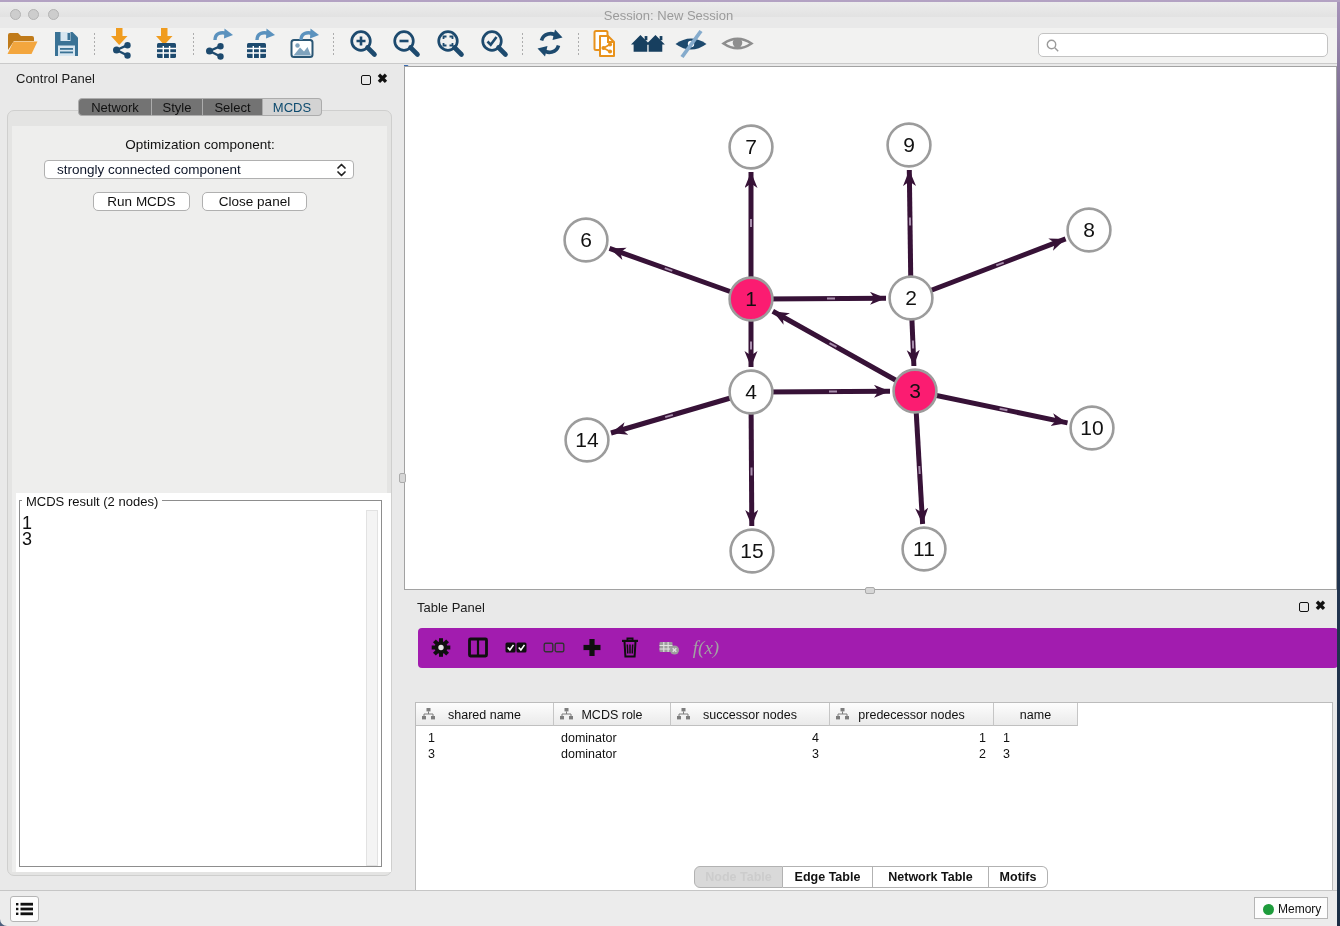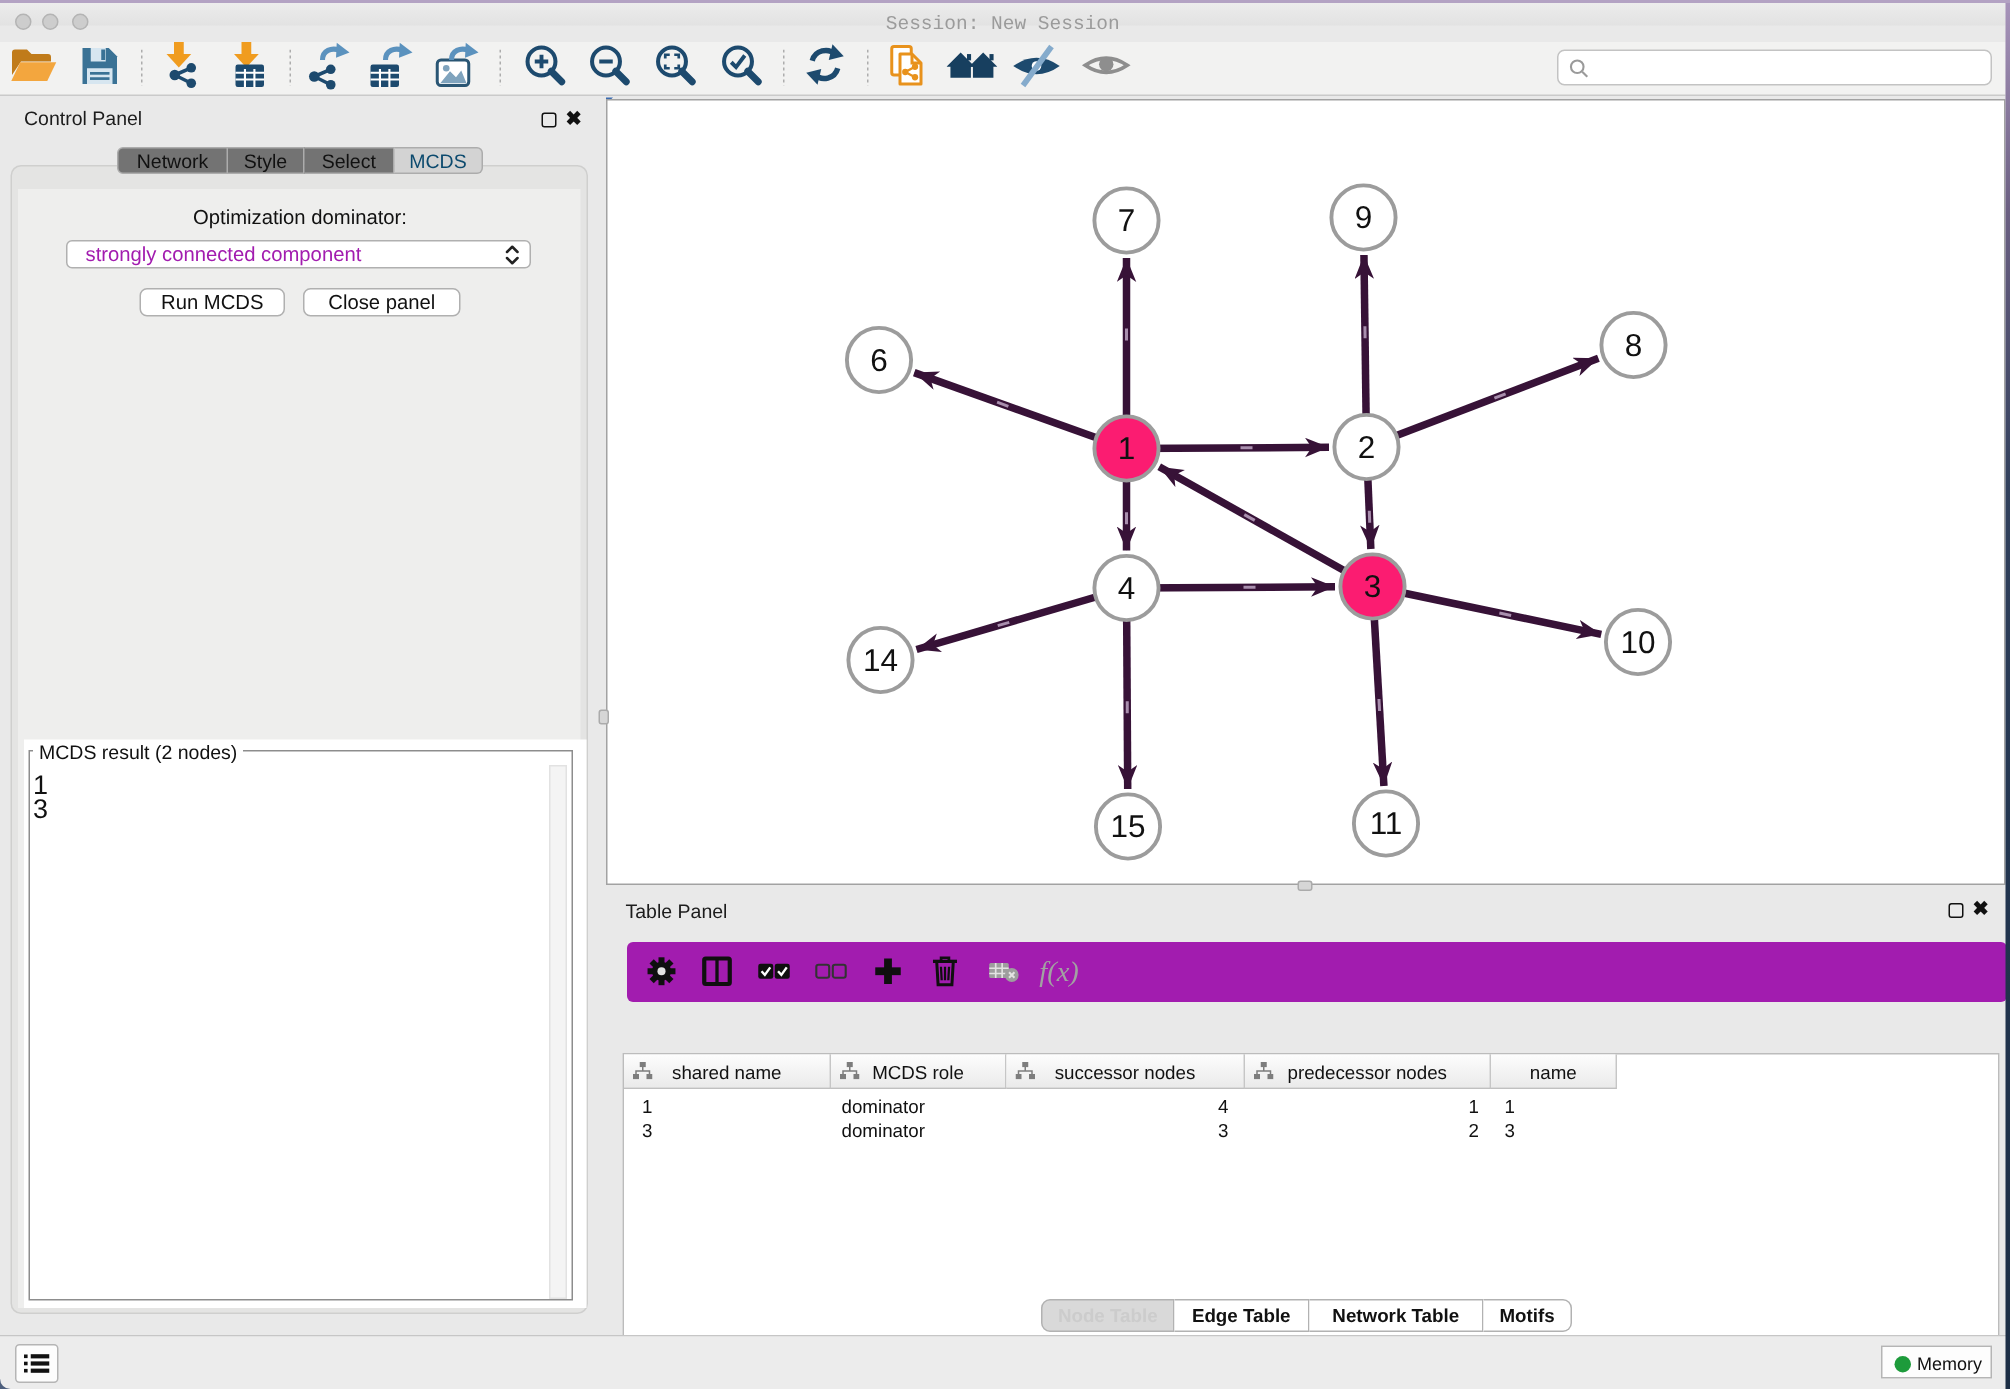--- a/index.html
+++ b/index.html
@@ -5,21 +5,21 @@
   html,body{margin:0;padding:0}
   body{width:1340px;height:926px;position:relative;overflow:hidden;
        font-family:"Liberation Sans",sans-serif;background:#e9e9e9;}
   .abs{position:absolute}
   
   #topline{left:0;top:0;width:1340px;height:2px;background:#b3a2c3}
   #rightedge{right:0;top:2px;width:3px;height:924px;
      background:linear-gradient(#a793ba 0%,#6b5f82 15%,#31405c 35%,#223550 60%,#1c2e45 100%)}
   
   #titlebar{left:0;top:2px;width:1337px;height:15px;
-     background:linear-gradient(#ececec,#e2e2e2);font-family:Liberation Mono, monospace;}
+     background:linear-gradient(#ececec,#e2e2e2);}
   .tl{top:7px;width:11px;height:11px;border-radius:50%;
       background:#cdcdcd;border:1px solid #b4b4b4;box-sizing:border-box}
   #wtitle{left:0;right:0;top:6px;text-align:center;font-size:13px;color:#9b9b9b}
   
   #toolbar{left:0;top:28px;width:1337px;height:36px;background:#f2f2f1;
      border-bottom:1px solid #cacaca;box-sizing:border-box}
   .tsep{top:5px;height:24px;width:1px;
      background-image:linear-gradient(#adadad 50%,transparent 50%);background-size:1px 4px}
   .ticon{top:-1px}
   #search{left:1038px;top:5px;width:290px;height:24px;background:#fff;
@@ -29,21 +29,21 @@
   .hdrbox{width:10px;height:10px;border:1.6px solid #111;border-radius:2px;box-sizing:border-box}
   .hdrx{font-size:13px;color:#111;font-weight:bold}
   .cptab{top:98px;height:18px;background:#737373;border:1px solid #acacac;box-sizing:border-box;
      font-size:13px;color:#111;text-align:center;line-height:17px}
   #cp-panel{left:7px;top:110px;width:385px;height:766px;background:#e4e4e3;
      border:1px solid #cfcfce;border-radius:7px;box-sizing:border-box}
   #cp-inner{left:12px;top:126px;width:375px;height:746px;background:#eeeeed}
   #opt-label{left:0;top:137px;width:400px;text-align:center;font-size:13.5px;color:#111}
   #dropdown{left:44px;top:160px;width:310px;height:19px;background:#fff;
      border:1px solid #b0b0b0;border-radius:4px;box-sizing:border-box;
-     font-size:13.5px;color:#a21caf;line-height:17px;padding-left:12px}
+     font-size:13.5px;color:#0f172a;line-height:17px;padding-left:12px}
   .cpbtn{top:192px;height:19px;background:#fff;border:1px solid #b0b0b0;border-radius:5px;
      box-sizing:border-box;font-size:13.5px;color:#111;text-align:center;line-height:17px}
   #mcds-white{left:16px;top:493px;width:375px;height:379px;background:#fff}
   #mcds-group{left:19px;top:500px;width:363px;height:367px;border:1px solid #8d8d8d;box-sizing:border-box}
   #mcds-label{left:22px;top:494px;font-size:13px;color:#111;background:#fff;padding:0 4px}
   #mcds-text{left:20px;top:515px;width:340px;font-size:18px;color:#111;
      padding:0 0 0 2px;line-height:16px}
   #mcds-scroll{left:366px;top:510px;width:12px;height:356px;background:#f4f4f4;border:1px solid #e2e2e2;box-sizing:border-box}
   
   #netwin{left:404px;top:66px;width:933px;height:524px;background:#fff;
@@ -222,21 +222,21 @@
 
 <div class="abs" id="cp-title">Control Panel</div>
 <div class="abs hdrbox" style="left:361px;top:75px"></div>
 <div class="abs hdrx" style="left:377px;top:71px">✖</div>
 <div class="abs" id="cp-panel"></div>
 <div class="abs" id="cp-inner"></div>
 <div class="abs cptab" style="left:78px;width:74px;border-radius:4px 0 0 4px">Network</div>
 <div class="abs cptab" style="left:152px;width:51px;border-left:none">Style</div>
 <div class="abs cptab" style="left:203px;width:60px;border-left:none">Select</div>
 <div class="abs cptab" style="left:263px;width:59px;border-left:none;border-radius:0 4px 4px 0;background:#d3d3d3;color:#0c4a6e">MCDS</div>
-<div class="abs" id="opt-label">Optimization dominator:</div>
+<div class="abs" id="opt-label">Optimization component:</div>
 <div class="abs" id="dropdown">strongly connected component
   <svg width="11" height="14" style="position:absolute;right:6px;top:2px" viewBox="0 0 11 14">
     <path d="M2,5 L5.5,1.5 L9,5" fill="none" stroke="#222" stroke-width="1.7" stroke-linecap="round" stroke-linejoin="round"></path>
     <path d="M2,9 L5.5,12.5 L9,9" fill="none" stroke="#222" stroke-width="1.7" stroke-linecap="round" stroke-linejoin="round"></path>
   </svg>
 </div>
 <div class="abs cpbtn" style="left:93px;width:97px">Run MCDS</div>
 <div class="abs cpbtn" style="left:202px;width:105px">Close panel</div>
 <div class="abs" id="mcds-white"></div>
 <div class="abs" id="mcds-group"></div>

